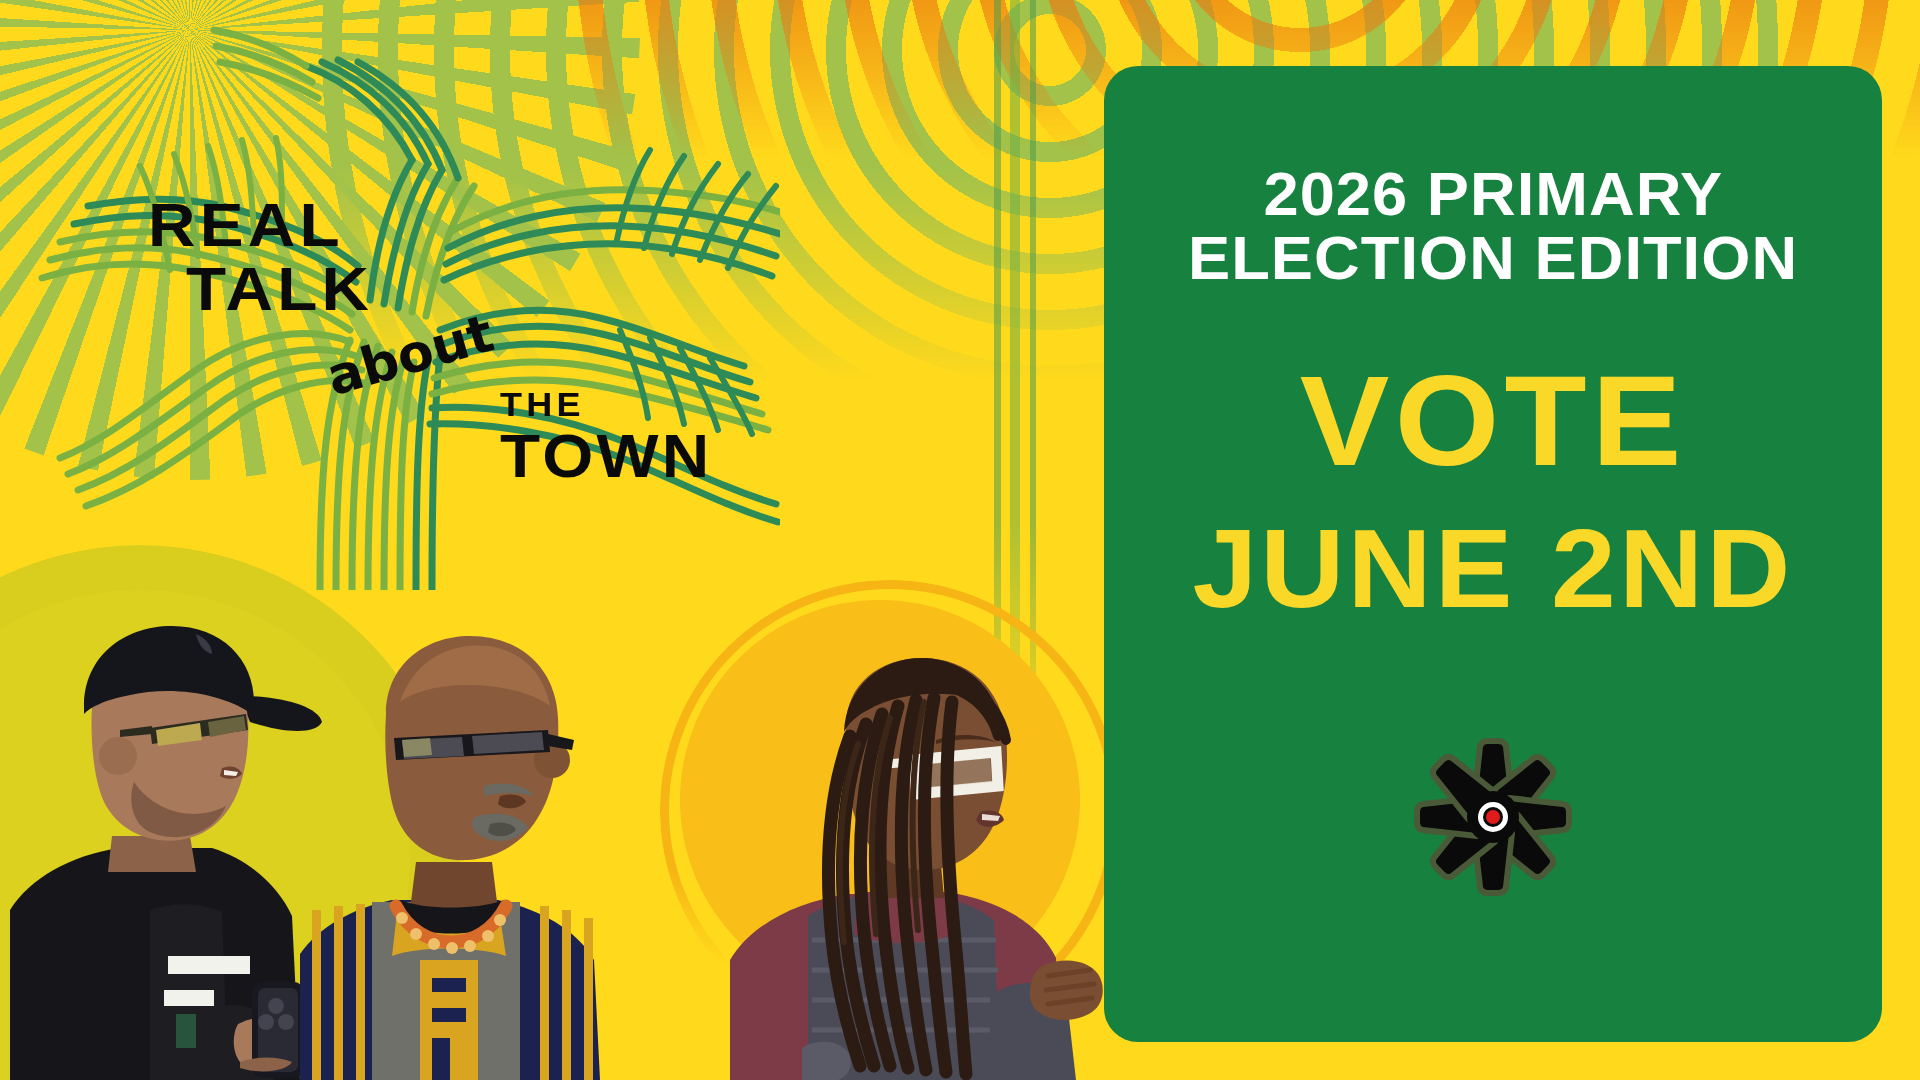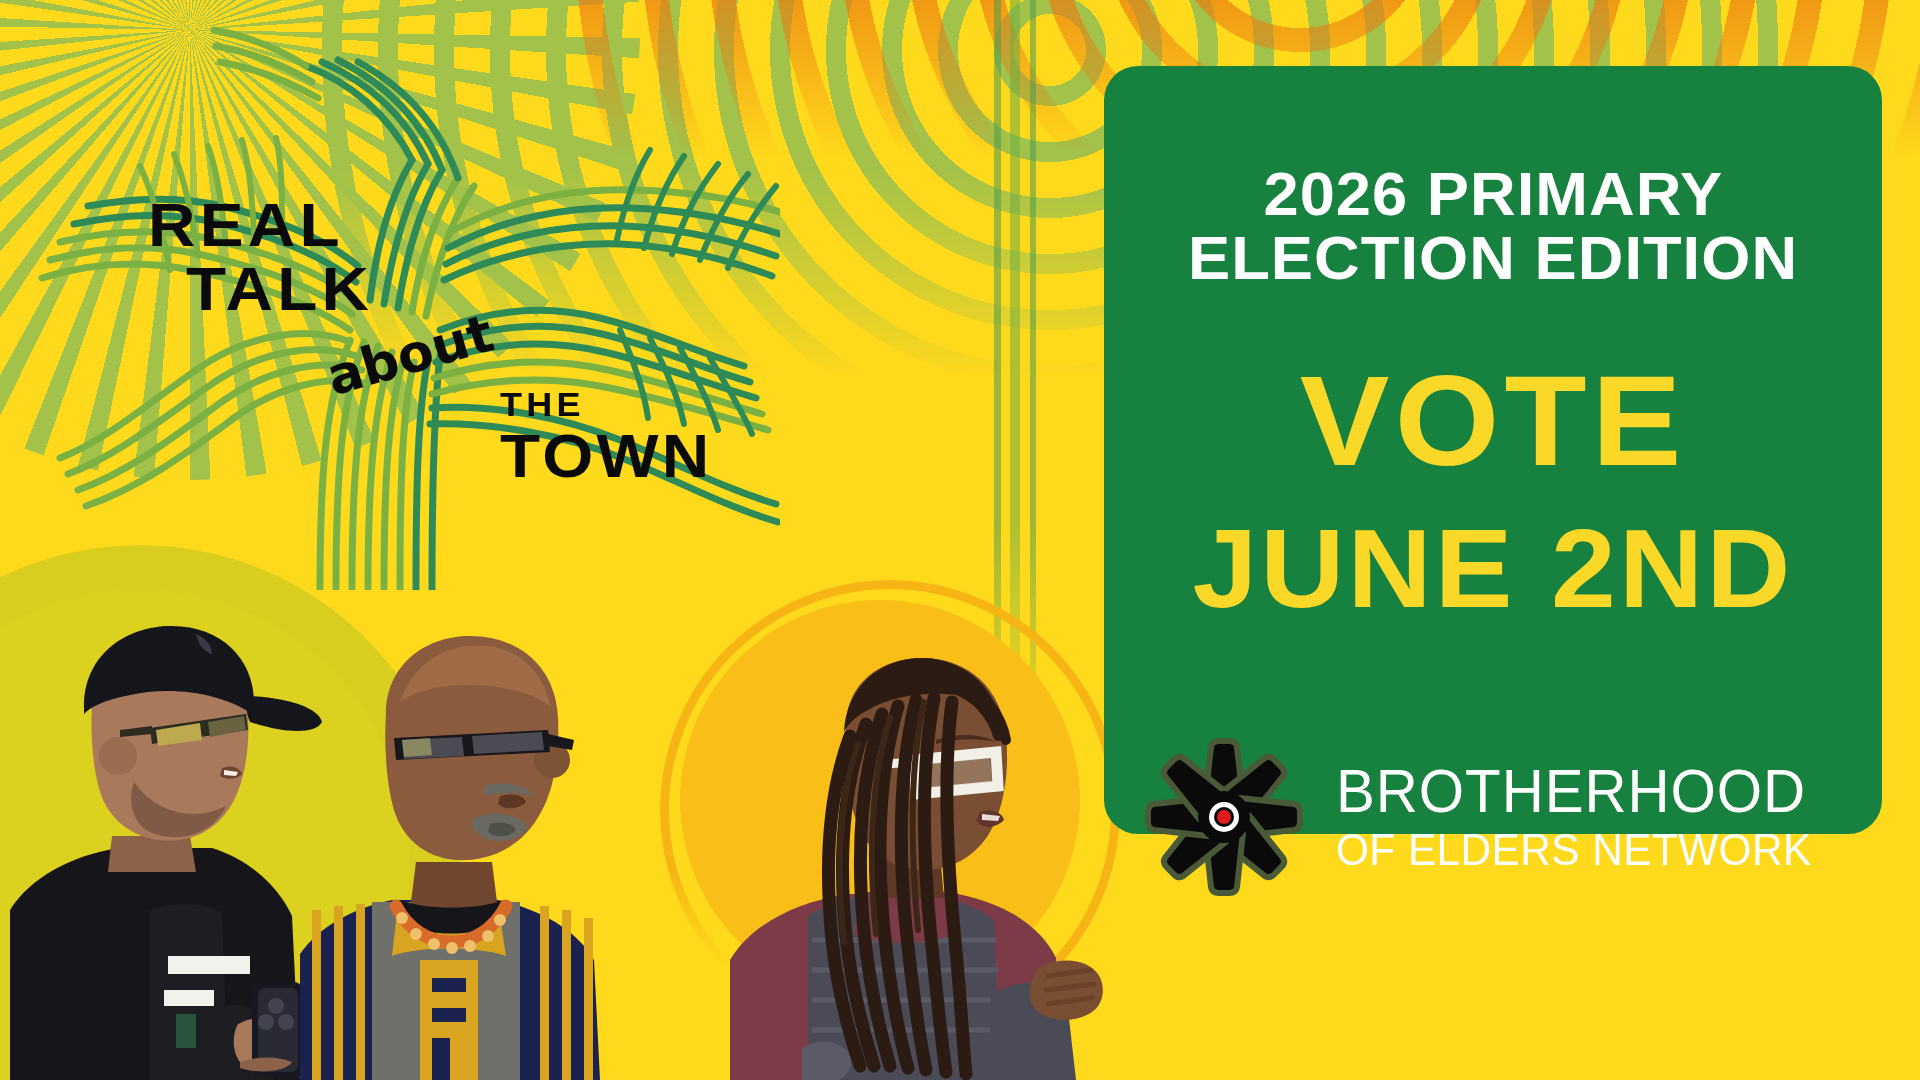--- a/index.html
+++ b/index.html
@@ -179,21 +179,21 @@
   }
   .brand-the  { left: 480px; top: 420px; font-size: 34px; letter-spacing: 4px; }
   .brand-town { left: 480px; top: 459px; font-size: 62px; letter-spacing: 3px; }
 
   
   .green-card {
     position: absolute;
     left: 1104px;
     top: 66px;
     width: 778px;
-    height: 768px;
+    height: 976px;
     background: #17813F;
     border-radius: 34px;
     box-sizing: border-box;
     padding: 96px 34px 40px 34px;
     display: flex;
     flex-direction: column;
     align-items: center;
   }
   .kicker {
     color: #FFFFFF;
@@ -623,20 +623,16 @@
                 <path d="M-19 -16 L-13 -70 Q-12 -76 -5 -76 L5 -76 Q12 -76 13 -70 L19 -16 Z"></path>
               </g>
             </g>
             <circle cx="0" cy="0" r="26" fill="#0A0A0A"></circle>
             <circle cx="0" cy="0" r="15" fill="#FFFFFF"></circle>
             <circle cx="0" cy="0" r="10" fill="#0A0A0A"></circle>
             <circle cx="0" cy="0" r="7" fill="#E01B1B"></circle>
           </g>
         </svg>
       </span>
-      <span class="ben-words">
-        <span class="ben-line1">BROTHERHOOD</span>
-        <span class="ben-line2">OF ELDERS NETWORK</span>
-      </span>
     </div>
   </div>
 
 </div>
 
 </body></html>

